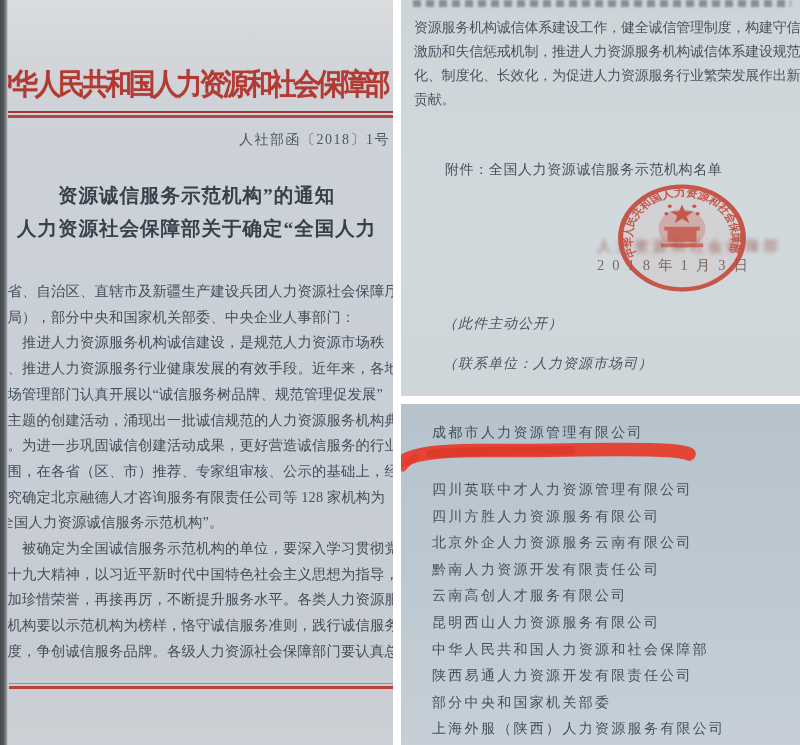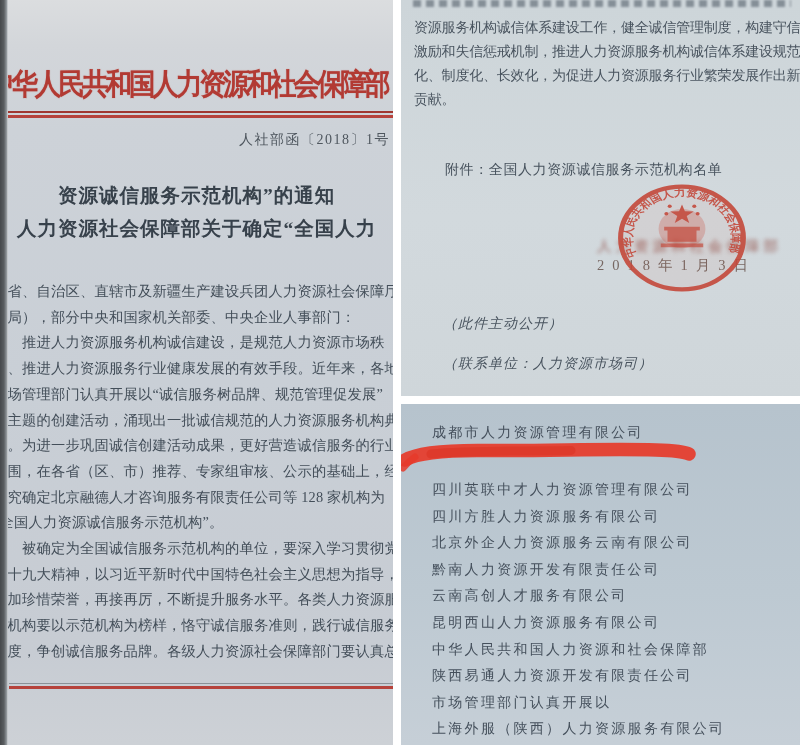--- a/index.html
+++ b/index.html
@@ -135,19 +135,19 @@
     <div class="company-list">
 
     <div class="company">四川英联中才人力资源管理有限公司</div>
         <div class="company">四川方胜人力资源服务有限公司</div>
         <div class="company">北京外企人力资源服务云南有限公司</div>
         <div class="company">黔南人力资源开发有限责任公司</div>
         <div class="company">云南高创人才服务有限公司</div>
         <div class="company">昆明西山人力资源服务有限公司</div>
         <div class="company">中华人民共和国人力资源和社会保障部</div>
         <div class="company">陕西易通人力资源开发有限责任公司</div>
-        <div class="company">市场管理部门认真开展以</div>
+        <div class="company">部分中央和国家机关部委</div>
         <div class="company">上海外服（陕西）人力资源服务有限公司</div>
         <div class="company">陕西智领人力资源有限公司</div>
       </div>
   </section>
 
 </div>
 
 </body></html>

